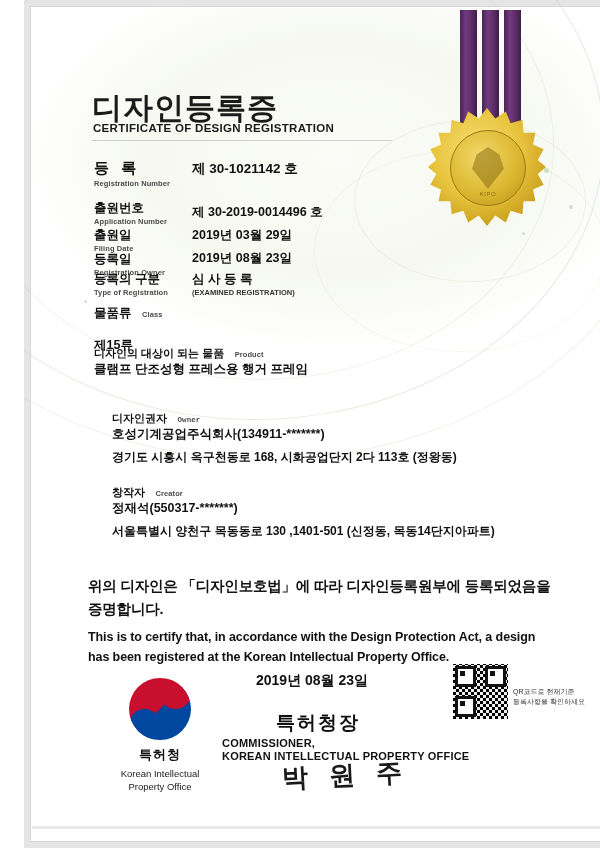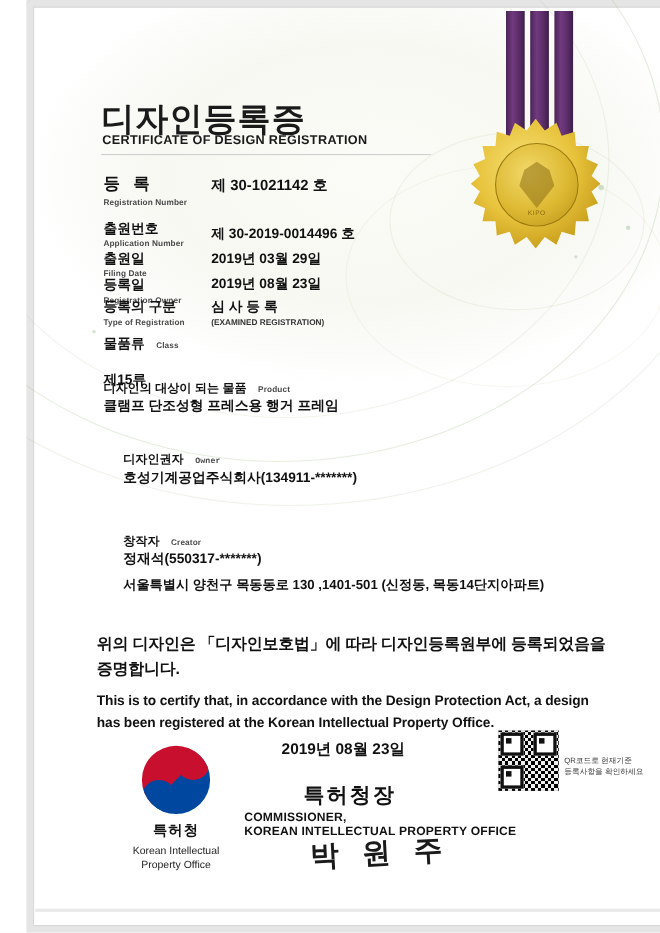--- a/index.html
+++ b/index.html
@@ -382,20 +382,21 @@
     <div class="f-ko" style="display:inline-block; font-size:11px;">디자인의 대상이 되는 물품</div>
     <span class="f-en" style="display:inline-block; margin-left:6px;">Product</span>
   </div>
   <div class="val small" style="left:70px; top:361px;">클램프 단조성형 프레스용 행거 프레임</div>
 
   <div class="field" style="left:88px; top:408px;">
     <div class="f-ko" style="display:inline-block; font-size:11px;">디자인권자</div>
     <span class="f-en" style="display:inline-block; margin-left:6px;font-family:Liberation Mono, monospace;">Owner</span>
   </div>
   <div class="val small" style="left:88px; top:426px;">호성기계공업주식회사(134911-*******)</div>
+  <div class="val small" style="left:88px; top:449px; font-size:12px;">경기도 시흥시 옥구천동로 168, 시화공업단지 2다 113호 (정왕동)</div>
 
   <div class="field" style="left:88px; top:482px;">
     <div class="f-ko" style="display:inline-block; font-size:11px;">창작자</div>
     <span class="f-en" style="display:inline-block; margin-left:6px;">Creator</span>
   </div>
   <div class="val small" style="left:88px; top:500px;">정재석(550317-*******)</div>
   <div class="val small" style="left:88px; top:523px; font-size:12px;">서울특별시 양천구 목동동로 130 ,1401-501 (신정동, 목동14단지아파트)</div>
 
   <div class="body-line ko-stmt" style="left:64px; top:575px;">위의 디자인은 「디자인보호법」에 따라 디자인등록원부에 등록되었음을</div>
   <div class="body-line ko-stmt" style="left:64px; top:598px;">증명합니다.</div>

